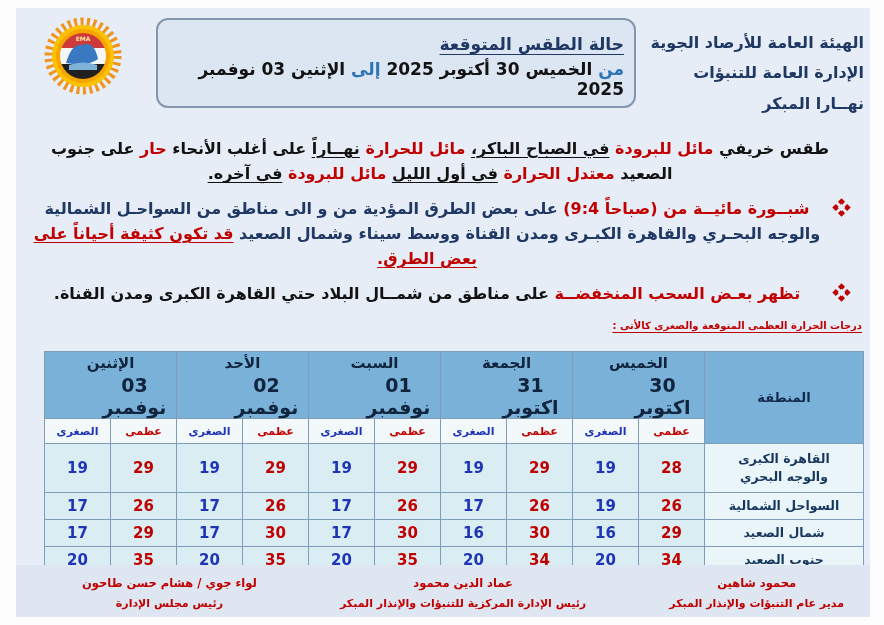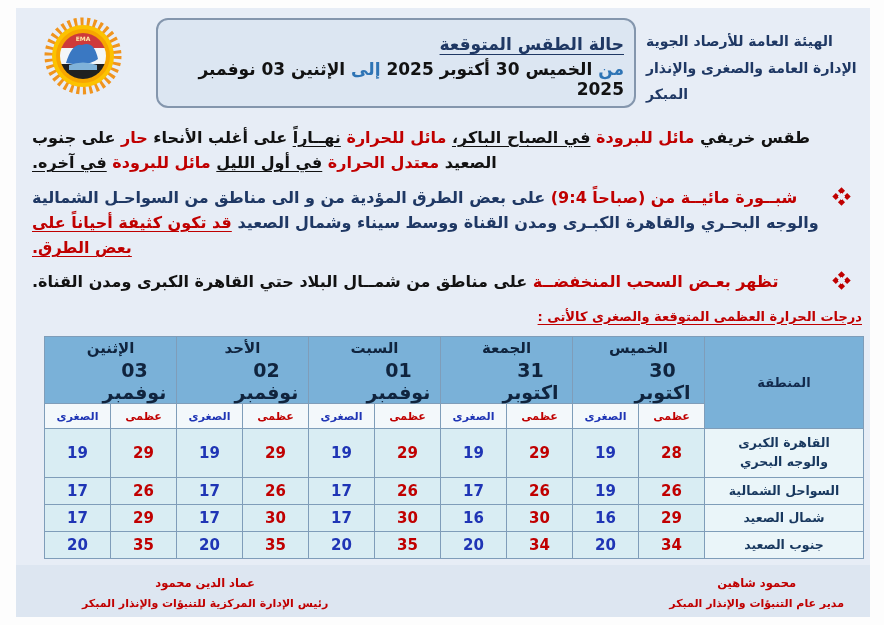--- a/index.html
+++ b/index.html
@@ -7,45 +7,45 @@
     --min-blue:#1f35b5; --table-header-bg:#7ab1d8; --table-cell-bg:#d9edf3;
     --region-cell-bg:#eaf5f9; --panel-bg:#e7edf6; --box-bg:#dce6f2;
   }
   html,body{margin:0;padding:0;}
   body{width:884px;height:625px;background:#fdfdfd;overflow:hidden;
        font-family:"DejaVu Sans",sans-serif;font-weight:bold;}
   .panel{position:absolute;top:8px;left:16px;right:14px;bottom:8px;
          background:var(--panel-bg);direction:rtl;}
   
   .top{display:flex;align-items:flex-start;padding:6px 6px 0 6px;}
-  .org{width:218px;text-align:left;color:var(--navy);font-size:14px;
+  .org{width:218px;text-align:right;color:var(--navy);font-size:16px;
        line-height:1.9;padding-top:14px;}
   .titlebox{flex:1;margin:4px 10px 0 12px;background:var(--box-bg);
             border:2px solid #8496ad;border-radius:12px;text-align:right;
             padding:14px 10px 7px 10px;}
   .titlebox .title{color:var(--navy);font-size:17px;text-decoration:underline;
                    text-underline-offset:4px;margin-bottom:5px;}
   .dateline{font-size:17px;}
   .logo{width:120px;margin:2px 2px 0 0;flex:0 0 auto;}
   
   #paras{padding:8px 22px 0 16px;}
-  .para{margin:9px 0;font-size:16px;line-height:1.58;text-align:left;
+  .para{margin:9px 0;font-size:16px;line-height:1.58;text-align:center;
         color:var(--text-black);}
   .with-bullet{position:relative;padding-right:26px;}
   .diamond{position:absolute;right:4px;top:9px;width:5px;height:5px;
            transform:rotate(45deg);background:transparent;
            box-shadow:4px 4px 0 var(--red),4px -4px 0 var(--red),
                       -4px 4px 0 var(--red),-4px -4px 0 var(--red);}
   .c-red{color:var(--red);} .c-blue{color:var(--link-blue);}
   .c-navy{color:var(--navy);} .c-black{color:var(--text-black);}
   .u{text-decoration:underline;text-underline-offset:3px;}
   
-  .tbl-heading{color:var(--red);font-size:13px;text-align:right;
+  .tbl-heading{color:var(--red);font-size:10px;text-align:right;
                text-decoration:underline;text-underline-offset:3px;
-               margin:14px 8px 12px 0;}
+               margin:14px 8px 20px 0;}
   table{border-collapse:collapse;margin:0 6px 0 auto;table-layout:fixed;}
   th,td{border:1px solid #7f9db9;text-align:center;vertical-align:middle;padding:0;}
   .day-h{background:var(--table-header-bg);height:60px;width:130px;color:#10243e;}
   .day-name{font-size:15px;line-height:1.5;}
   .day-date{font-size:19px;direction:ltr;padding-left:48px;}
   .region-h{background:var(--table-header-bg);width:158px;color:#122a4d;font-size:13px;}
   .sub{height:24px;font-size:11px;background:#f3f8fb;width:65px;}
   .sub-max{color:var(--red);} .sub-min{color:var(--min-blue);}
   td.val{background:var(--table-cell-bg);font-size:15px;height:26px;}
   td.vmax{color:var(--red);} td.vmin{color:var(--min-blue);}
@@ -60,21 +60,21 @@
   .sig-name{font-size:11.5px;} .sig-title{font-size:11px;}
 </style>
 </head>
 <body>
 
 <div class="panel">
 
   <header class="top">
     <div class="org">
       <div>الهيئة العامة للأرصاد الجوية</div>
-      <div>الإدارة العامة والصغرى والإنذار المبكر</div>
+      <div>الإدارة العامة للتنبؤات نهــارا المبكر</div>
     </div>
     <div class="titlebox">
       <div class="title">حالة الطقس المتوقعة</div>
       <div class="dateline" id="dateline"><span class="c-blue">من </span><span class="c-black">الخميس 30 أكتوبر 2025 </span><span class="c-blue">إلى </span><span class="c-black">الإثنين 03 نوفمبر 2025</span></div>
     </div>
     <div class="logo">
       <svg width="118" height="80" viewBox="0 0 118 80">
         <g transform="translate(59,40)">
           <circle r="34" fill="none" stroke="#f0941d" stroke-width="9" stroke-dasharray="3 3.3"></circle>
           <circle r="31" fill="#fcc200"></circle>
@@ -199,15 +199,19 @@
 
   <footer class="sigs" id="sigs">
       <div class="sig">
         <div class="sig-name">محمود شاهين</div>
         <div class="sig-title">مدير عام التنبؤات والإنذار المبكر</div>
       </div>
       <div class="sig">
         <div class="sig-name">عماد الدين محمود</div>
         <div class="sig-title">رئيس الإدارة المركزية للتنبؤات والإنذار المبكر</div>
       </div>
+      <div class="sig">
+        <div class="sig-name">لواء جوي / هشام حسن طاحون</div>
+        <div class="sig-title">رئيس مجلس الإدارة</div>
+      </div>
     </footer>
 
 </div>
 
 </body></html>

